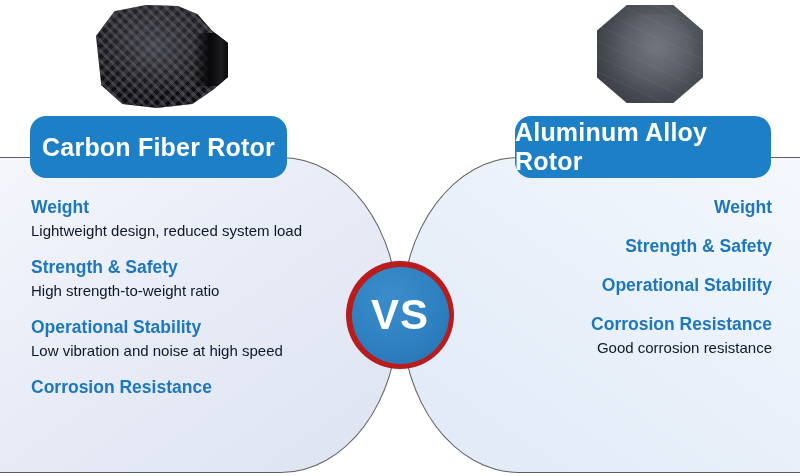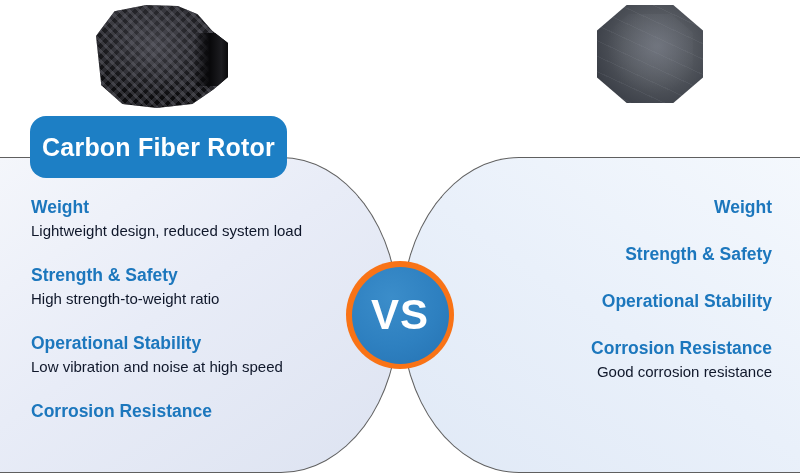--- a/index.html
+++ b/index.html
@@ -28,32 +28,32 @@
     background:#1d7fc5;border-radius:16px;
     display:flex;align-items:center;justify-content:center;
     color:#ffffff;font-size:25px;font-weight:bold;letter-spacing:.2px;
   }
   .hdr-left{left:30px;width:257px;}
   .hdr-right{left:515px;width:256px;}
 
   
   .vs-ring{
     position:absolute;left:346px;top:261px;width:108px;height:108px;z-index:6;
-    border-radius:50%;background:#f97316;
+    border-radius:50%;background:#b91c1c;
     display:flex;align-items:center;justify-content:center;
   }
   .vs-circle{
     width:97px;height:97px;border-radius:50%;
     background:radial-gradient(circle at 40% 32%,#3b8dca 0%,#2e80c0 55%,#2572b2 100%);
     display:flex;align-items:center;justify-content:center;
     color:#ffffff;font-size:42px;font-weight:bold;letter-spacing:1px;
   }
 
   
-  .features{position:absolute;top:196px;z-index:4;display:flex;flex-direction:column;gap:23px;}
+  .features{position:absolute;top:196px;z-index:4;display:flex;flex-direction:column;gap:15px;}
   .features-left{left:31px;text-align:left;}
   .features-right{right:28px;text-align:right;}
   .feat-label{font-size:17.5px;font-weight:bold;color:#1c77bd;line-height:22px;margin-bottom:2px;}
   .feat-desc{font-size:15px;color:#0f172a;line-height:21px;}
 
   
   .photo-carbon{
     position:absolute;left:96px;top:5px;width:132px;height:103px;
     clip-path:polygon(0 30%,14% 6%,38% 0,62% 1%,77% 9%,88% 25%,100% 37%,100% 70%,89% 82%,73% 96%,46% 100%,20% 96%,4% 78%);
     background:
@@ -90,20 +90,23 @@
   <div class="photo-alum">
     <div class="face"></div>
   </div>
 
   <div class="panel panel-left"></div>
   <div class="panel panel-right"></div>
 
   <div class="hdr-btn hdr-left">
     <span>Carbon Fiber Rotor</span>
   </div>
+  <div class="hdr-btn hdr-right">
+    <span>Aluminum Alloy Rotor</span>
+  </div>
 
   <div class="vs-ring">
     <div class="vs-circle">
       <span>VS</span>
     </div>
   </div>
 
   <div class="features features-left">
     <div class="feat">
       <div class="feat-label">Weight</div>

